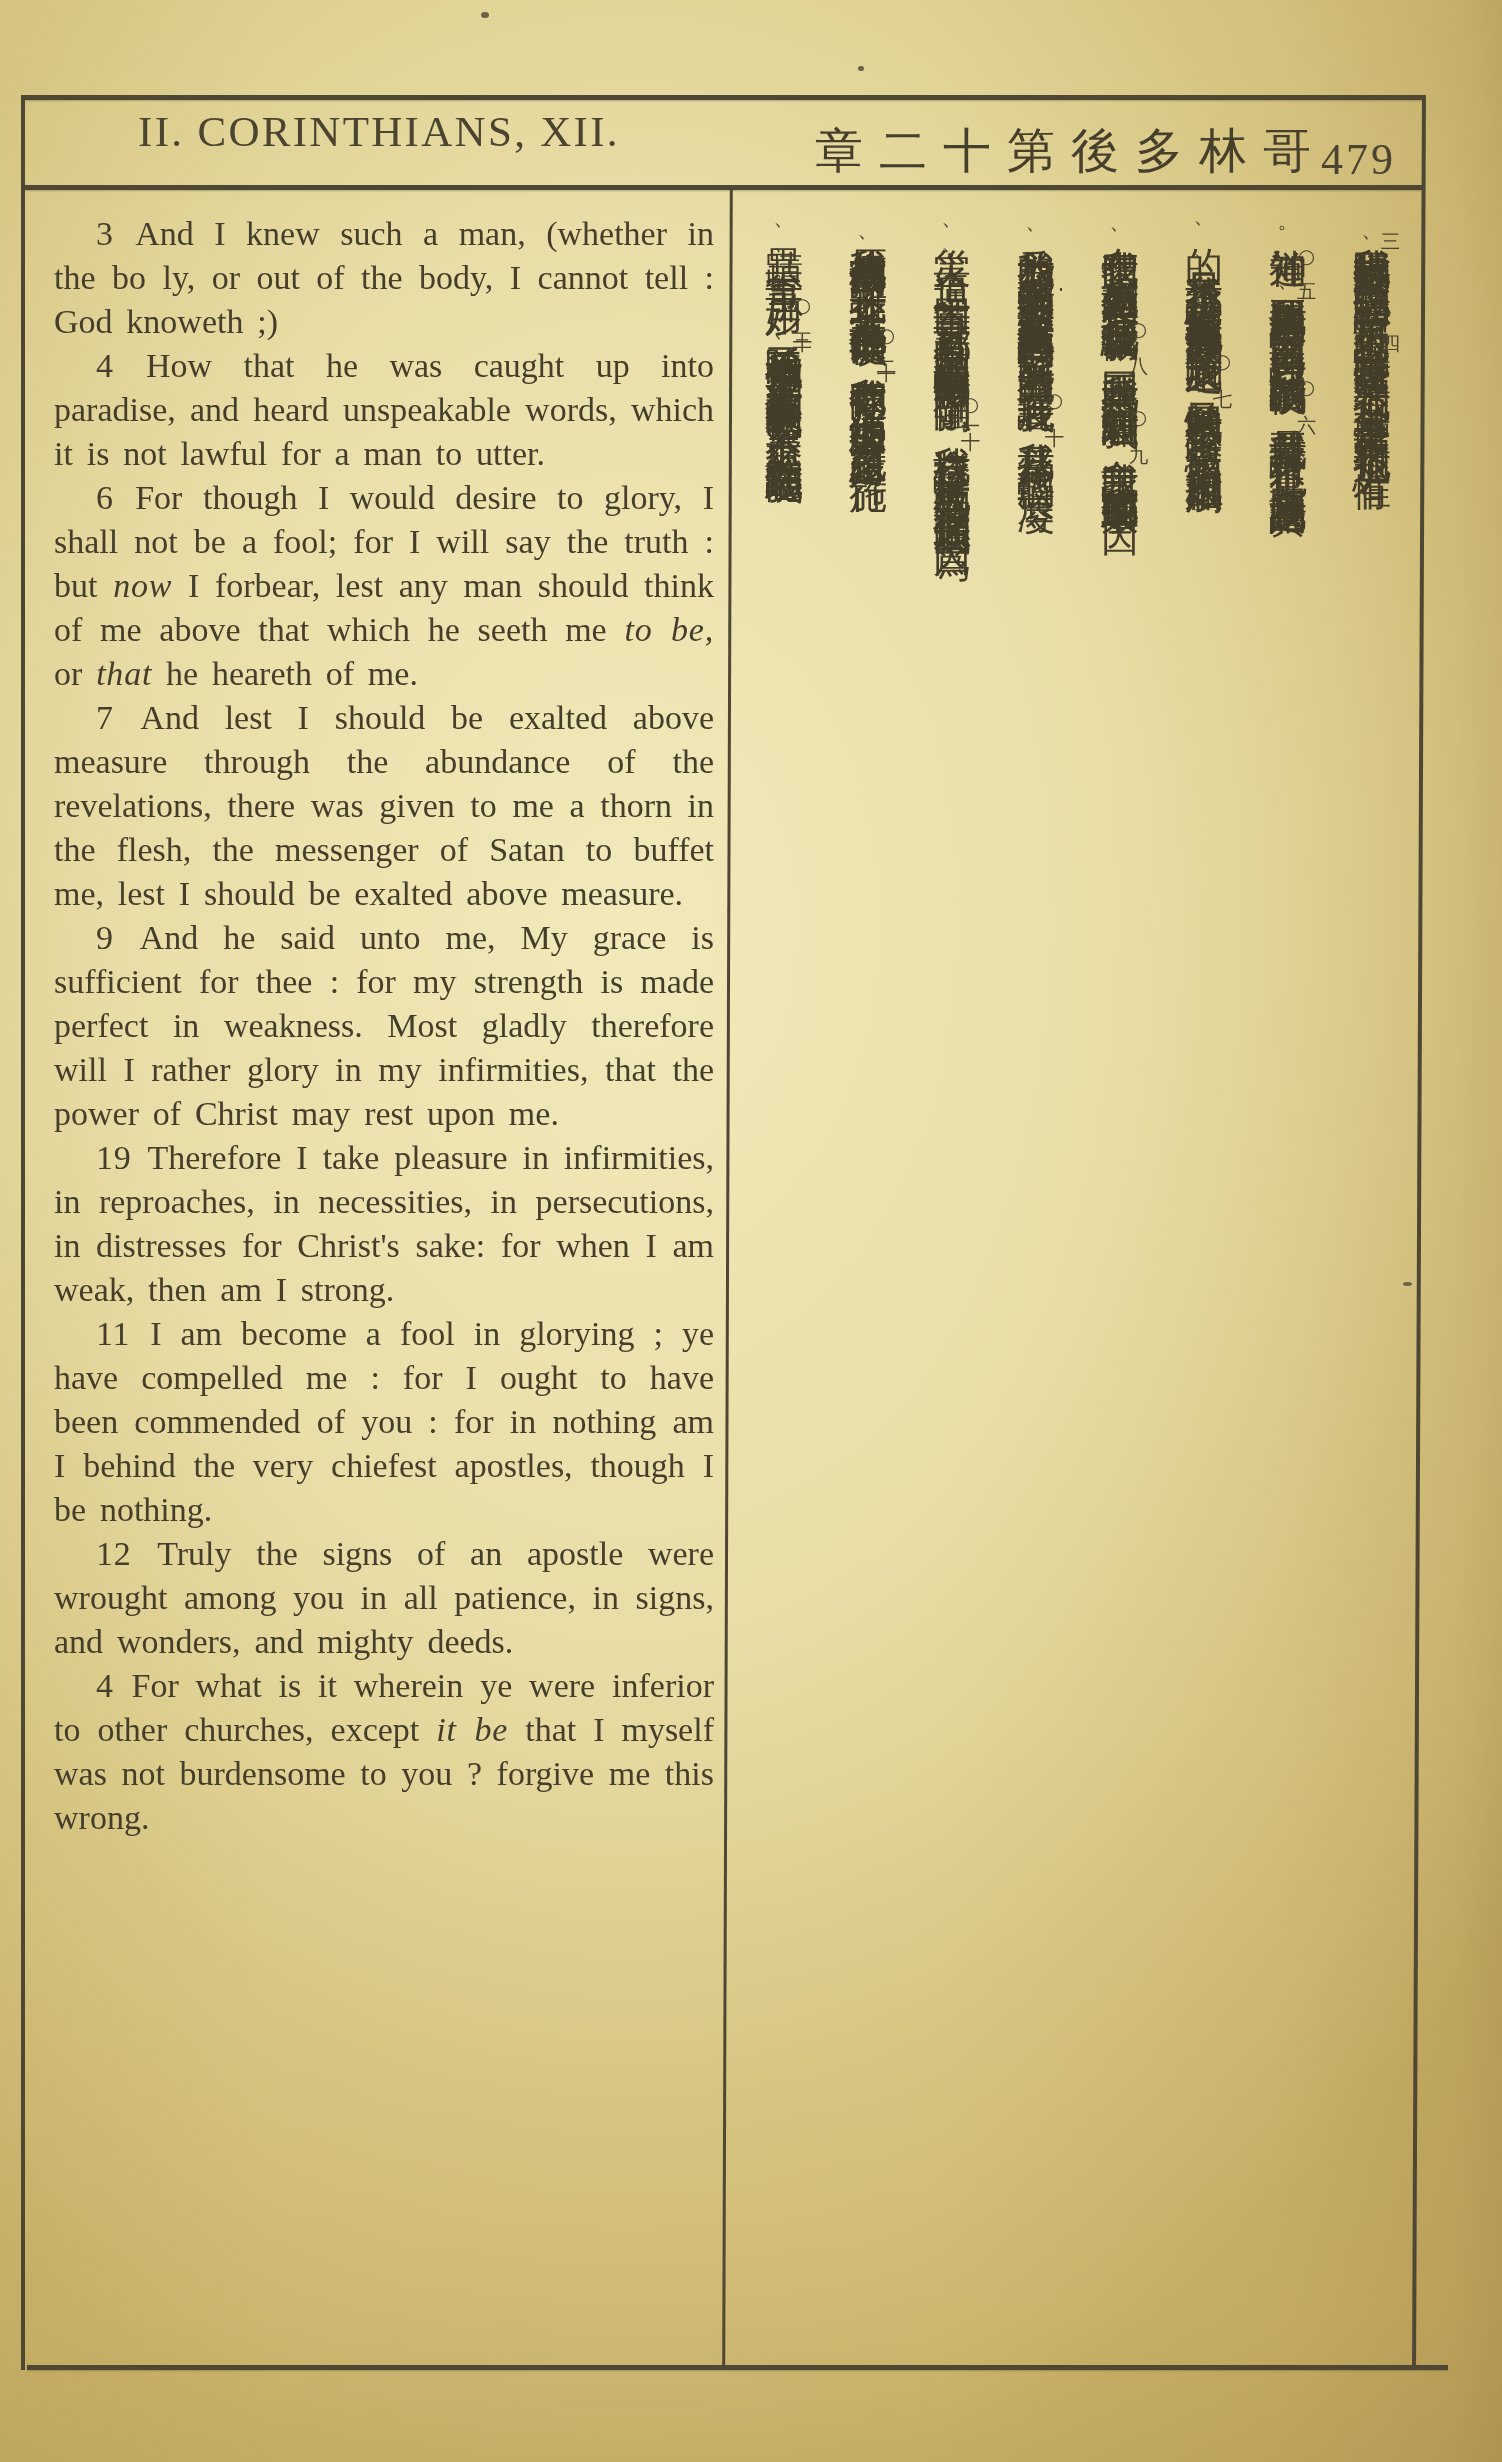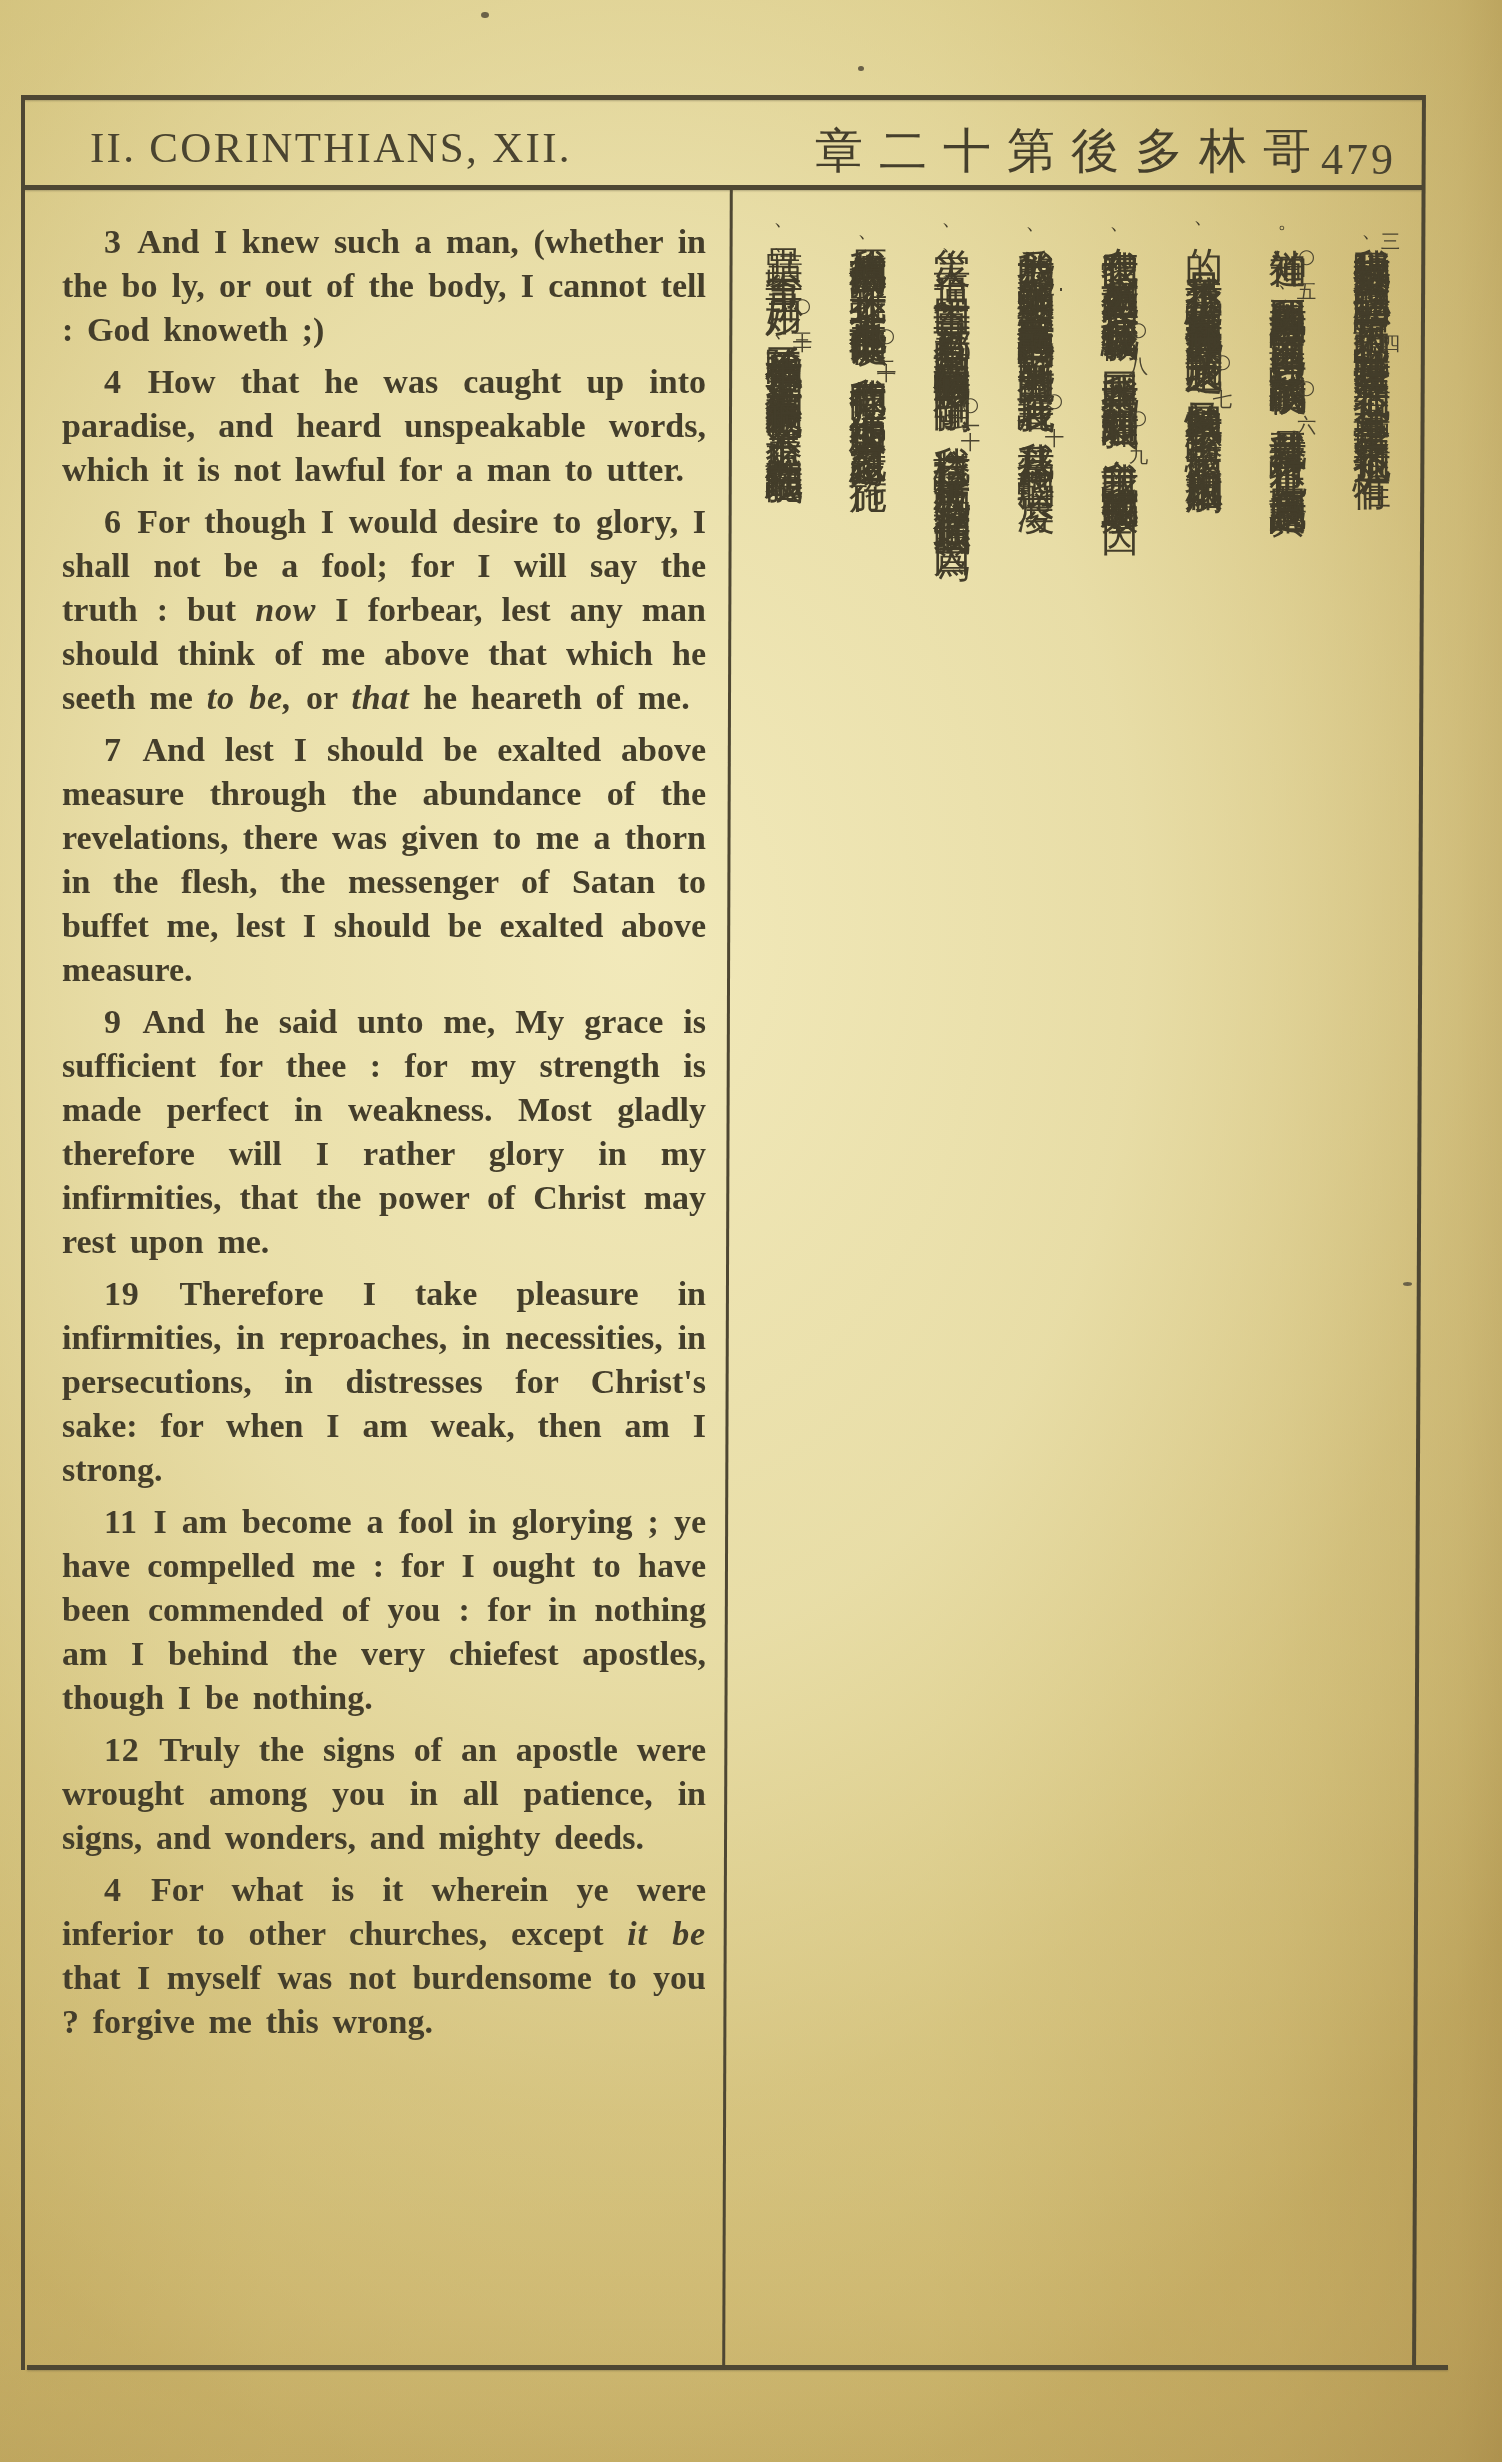--- a/index.html
+++ b/index.html
@@ -16,42 +16,42 @@
       linear-gradient(90deg, #e3d8a6 0%, #ece3b4 18%, #ece3b2 62%, #dfd09c 85%, #cfbc85 97%, #c3ad74 100%),
       linear-gradient(180deg, #e8dfae 0%, #ece3b4 30%, #e6dbA6 70%, #d9c68e 94%, #cdb87e 100%);
     background-blend-mode:normal,multiply,multiply;
   }
   .rule{position:absolute;background:#4e4733;}
   .rule.h{box-shadow:0 1.5px 1.5px rgba(78,71,51,.25);}
   .speck{position:absolute;background:#6a6148;border-radius:50%;}
 
   
   .eng-title{
-    position:absolute;left:90px;top:123px;width:578px;
-    text-align:left;font-size:43px;letter-spacing:2.3px;
+    position:absolute;left:90px;top:107px;width:578px;
+    text-align:center;font-size:43px;letter-spacing:2.3px;
     color:#4a4430;white-space:nowrap;
   }
   .cn-header{
     position:absolute;left:815px;top:119px;width:496px;
     display:flex;justify-content:space-between;align-items:center;
     font-size:48px;color:#453f2c;
     font-family:"DejaVu Sans","Liberation Serif",serif;
   }
   .page-num{
     position:absolute;left:1321px;top:134px;
     font-size:44px;letter-spacing:3px;color:#4a4430;
   }
 
   
   .eng-text{
     position:absolute;left:54px;top:212px;width:660px;
     font-size:34px;line-height:44px;color:#443e2b;
     text-align:justify;word-spacing:5.3px;
   }
-  .eng-text p{margin:8px;text-indent:42px;font-weight:bold;}
+  .eng-text p{margin:0;text-indent:42px;}
   .eng-text .vnum{letter-spacing:0.8px;}
   .eng-text i{letter-spacing:0.8px;}
 
   
   .cn-block{
     position:absolute;left:739px;top:218px;width:675px;height:2148px;
     writing-mode:vertical-rl;
     font-family:"DejaVu Sans","Liberation Serif",serif;
     color:#433d2a;
     font-size:38px;letter-spacing:1.5px;

